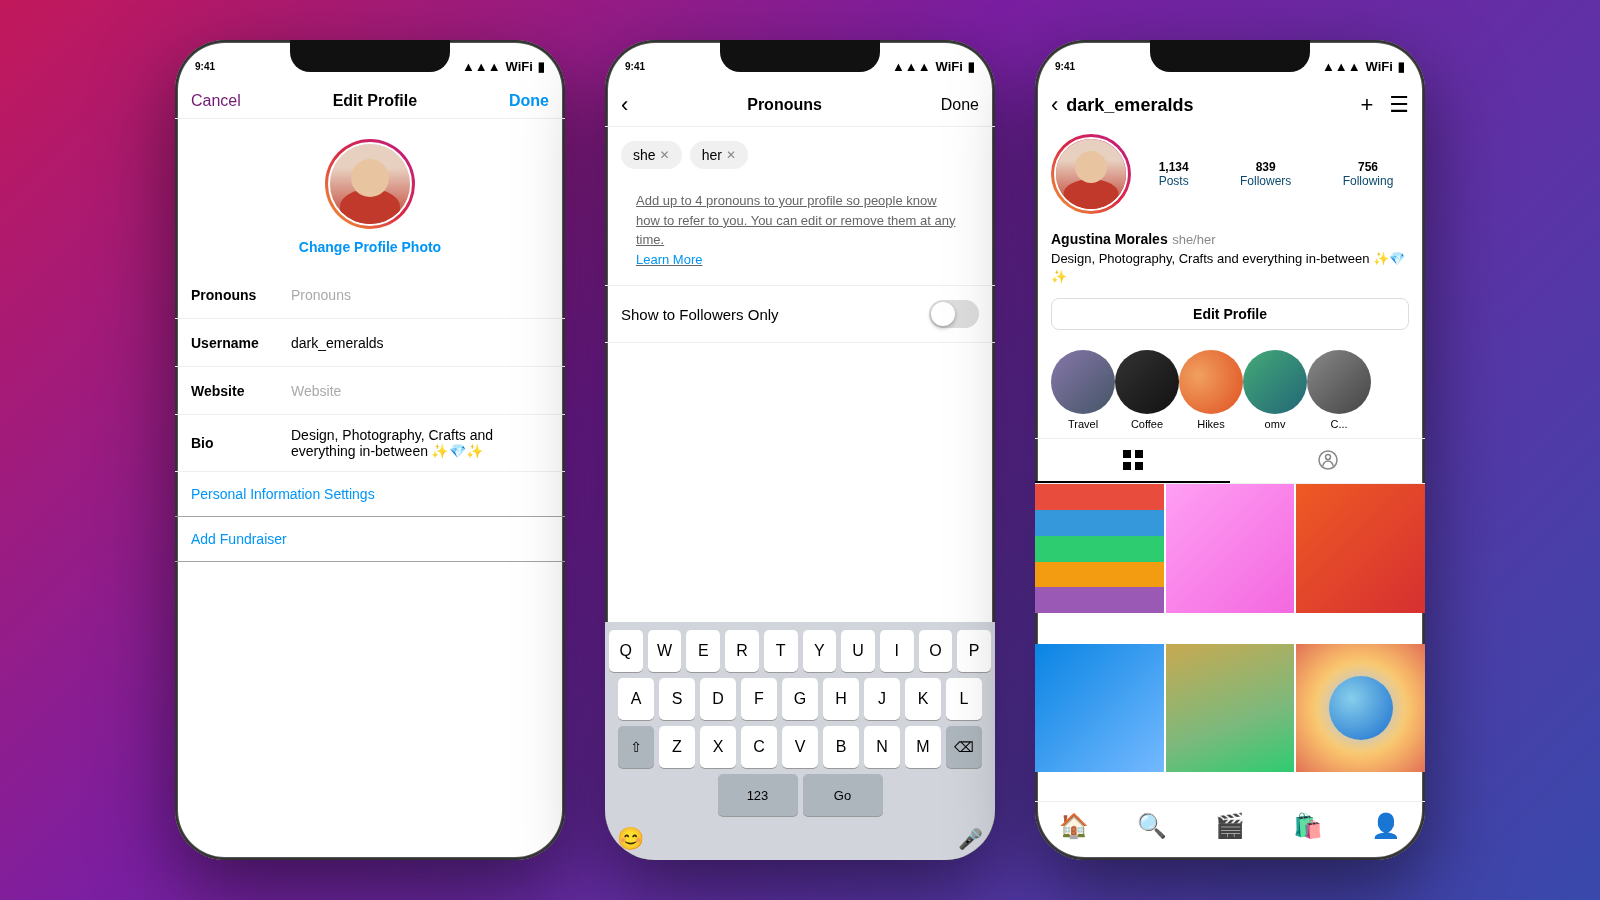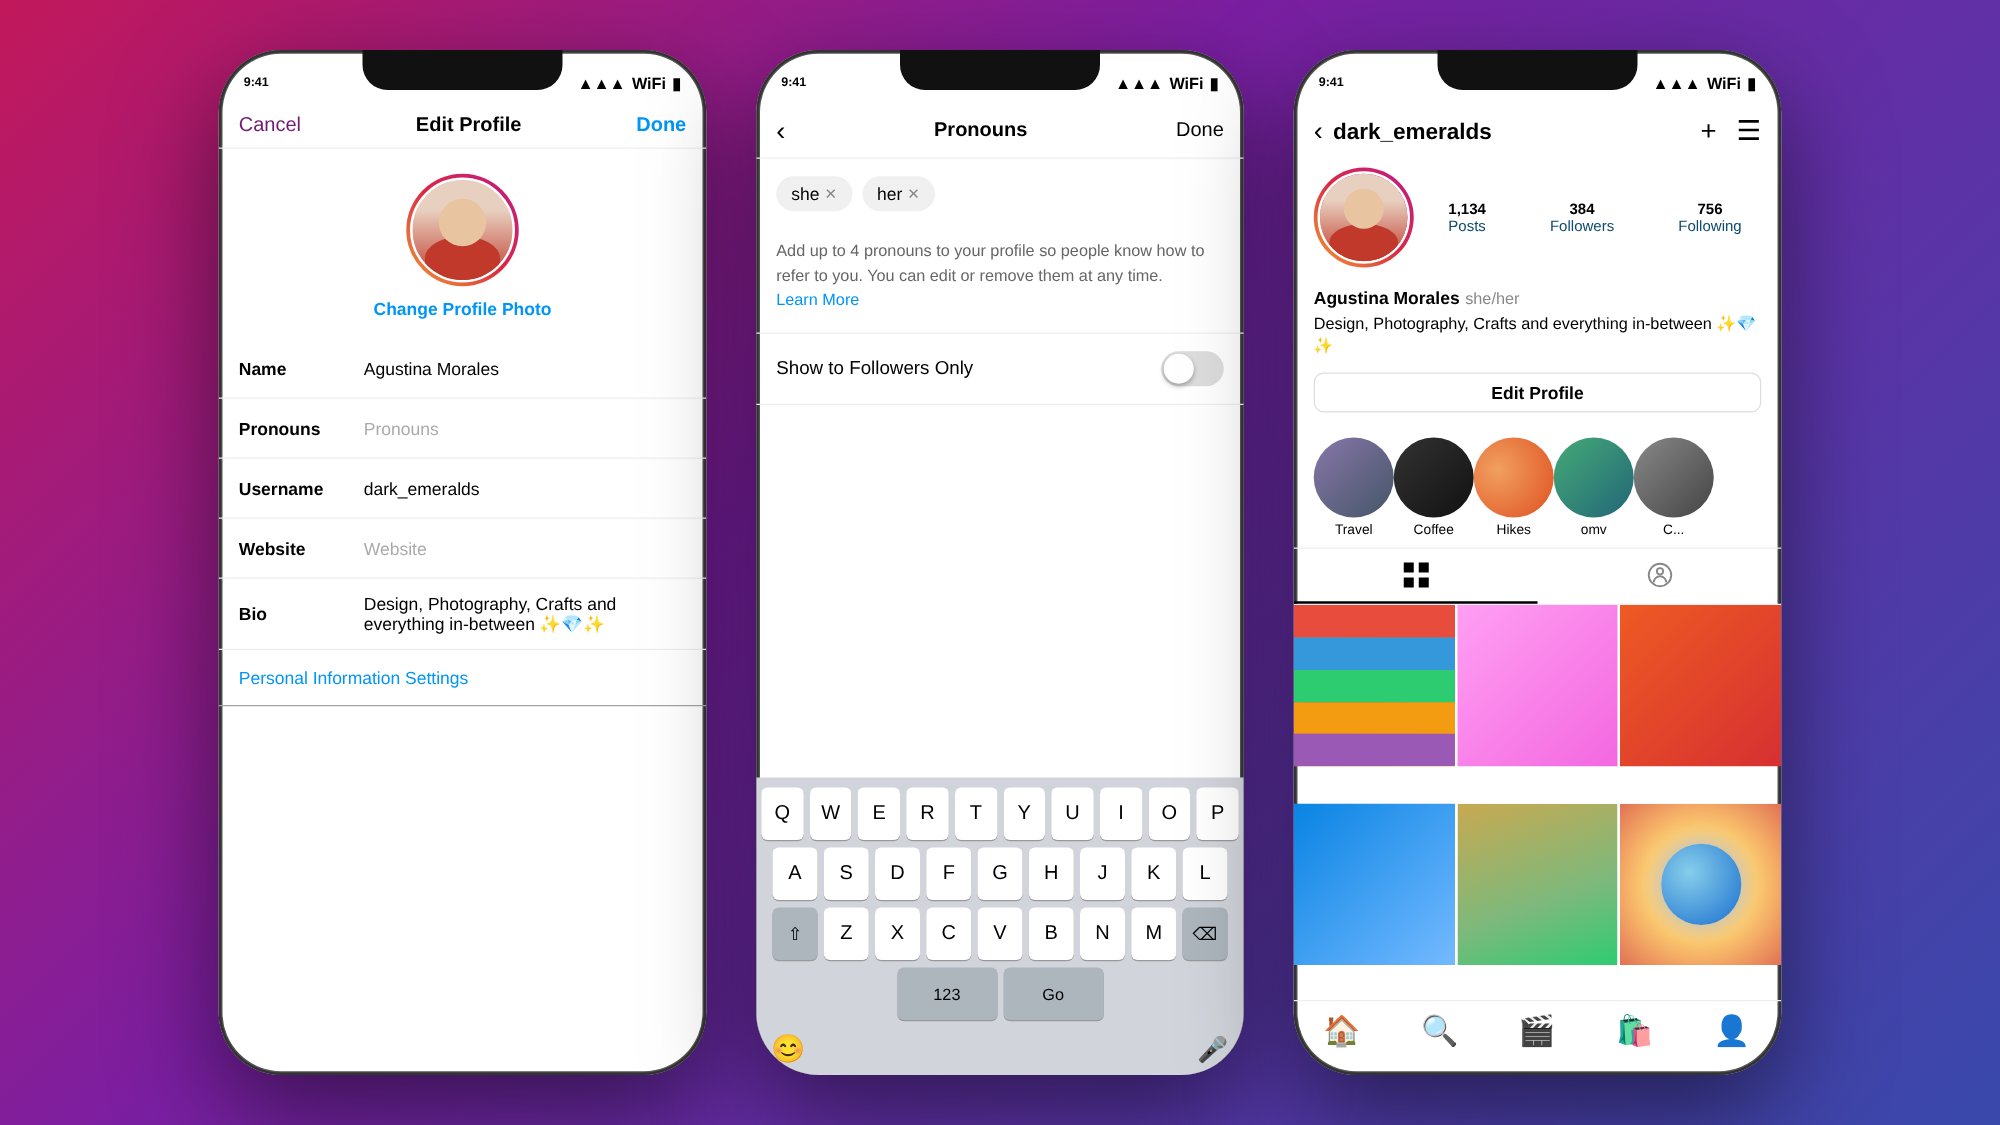--- a/index.html
+++ b/index.html
@@ -148,25 +148,26 @@
       align-items: center;
       gap: 4px;
       background: #f0f0f0;
       border-radius: 20px;
       padding: 6px 12px;
       font-size: 14px;
       font-weight: 500;
     }
     .pronoun-tag .x { color: #888; font-size: 12px; }
     .pronoun-info {
-      padding: 8px 16px 16px;
+      padding: 8px 31px 16px;
       font-size: 13px;
       color: #666;
       line-height: 1.5;
       border-bottom: 1px solid #eee;
+      text-decoration: underline;
     }
     .pronoun-info a { color: #0095f6; }
     .p2-toggle-row {
       display: flex;
       justify-content: space-between;
       align-items: center;
       padding: 14px 16px;
       font-size: 15px;
       font-weight: 500;
       border-bottom: 1px solid #eee;
@@ -372,40 +373,37 @@
       <div class="avatar-ring">
         <div class="avatar-inner">
           <div class="avatar-person"></div>
         </div>
       </div>
       <span class="change-photo-btn">Change Profile Photo</span>
     </div>
 
     <div class="form-fields">
       <div class="form-row">
-        <span class="form-label">Name</span>
-        <span class="form-value">Agustina Morales</span>
-      </div>
-      <div class="form-row">
         <span class="form-label">Pronouns</span>
         <span class="form-placeholder">Pronouns</span>
       </div>
       <div class="form-row">
         <span class="form-label">Username</span>
         <span class="form-value">dark_emeralds</span>
       </div>
       <div class="form-row">
         <span class="form-label">Website</span>
         <span class="form-placeholder">Website</span>
       </div>
       <div class="form-row">
         <span class="form-label">Bio</span>
         <span class="form-value">Design, Photography, Crafts and everything in-between ✨💎✨</span>
       </div>
       <a class="form-link">Personal Information Settings</a>
+      <a class="form-link">Add Fundraiser</a>
     </div>
   </div>
 </div>
 
 <div class="phone">
   <div class="phone-notch"></div>
   <div class="phone-screen">
 
     <div class="status-bar">
       <span class="status-time">9:41</span>
@@ -518,21 +516,21 @@
         <div class="p3-avatar-inner">
           <div class="p3-avatar-person"></div>
         </div>
       </div>
       <div class="p3-numbers">
         <div class="p3-stat-item">
           <span class="p3-stat-num">1,134</span>
           <span class="p3-stat-label">Posts</span>
         </div>
         <div class="p3-stat-item">
-          <span class="p3-stat-num">384</span>
+          <span class="p3-stat-num">839</span>
           <span class="p3-stat-label">Followers</span>
         </div>
         <div class="p3-stat-item">
           <span class="p3-stat-num">756</span>
           <span class="p3-stat-label">Following</span>
         </div>
       </div>
     </div>
 
     <div class="p3-bio">

